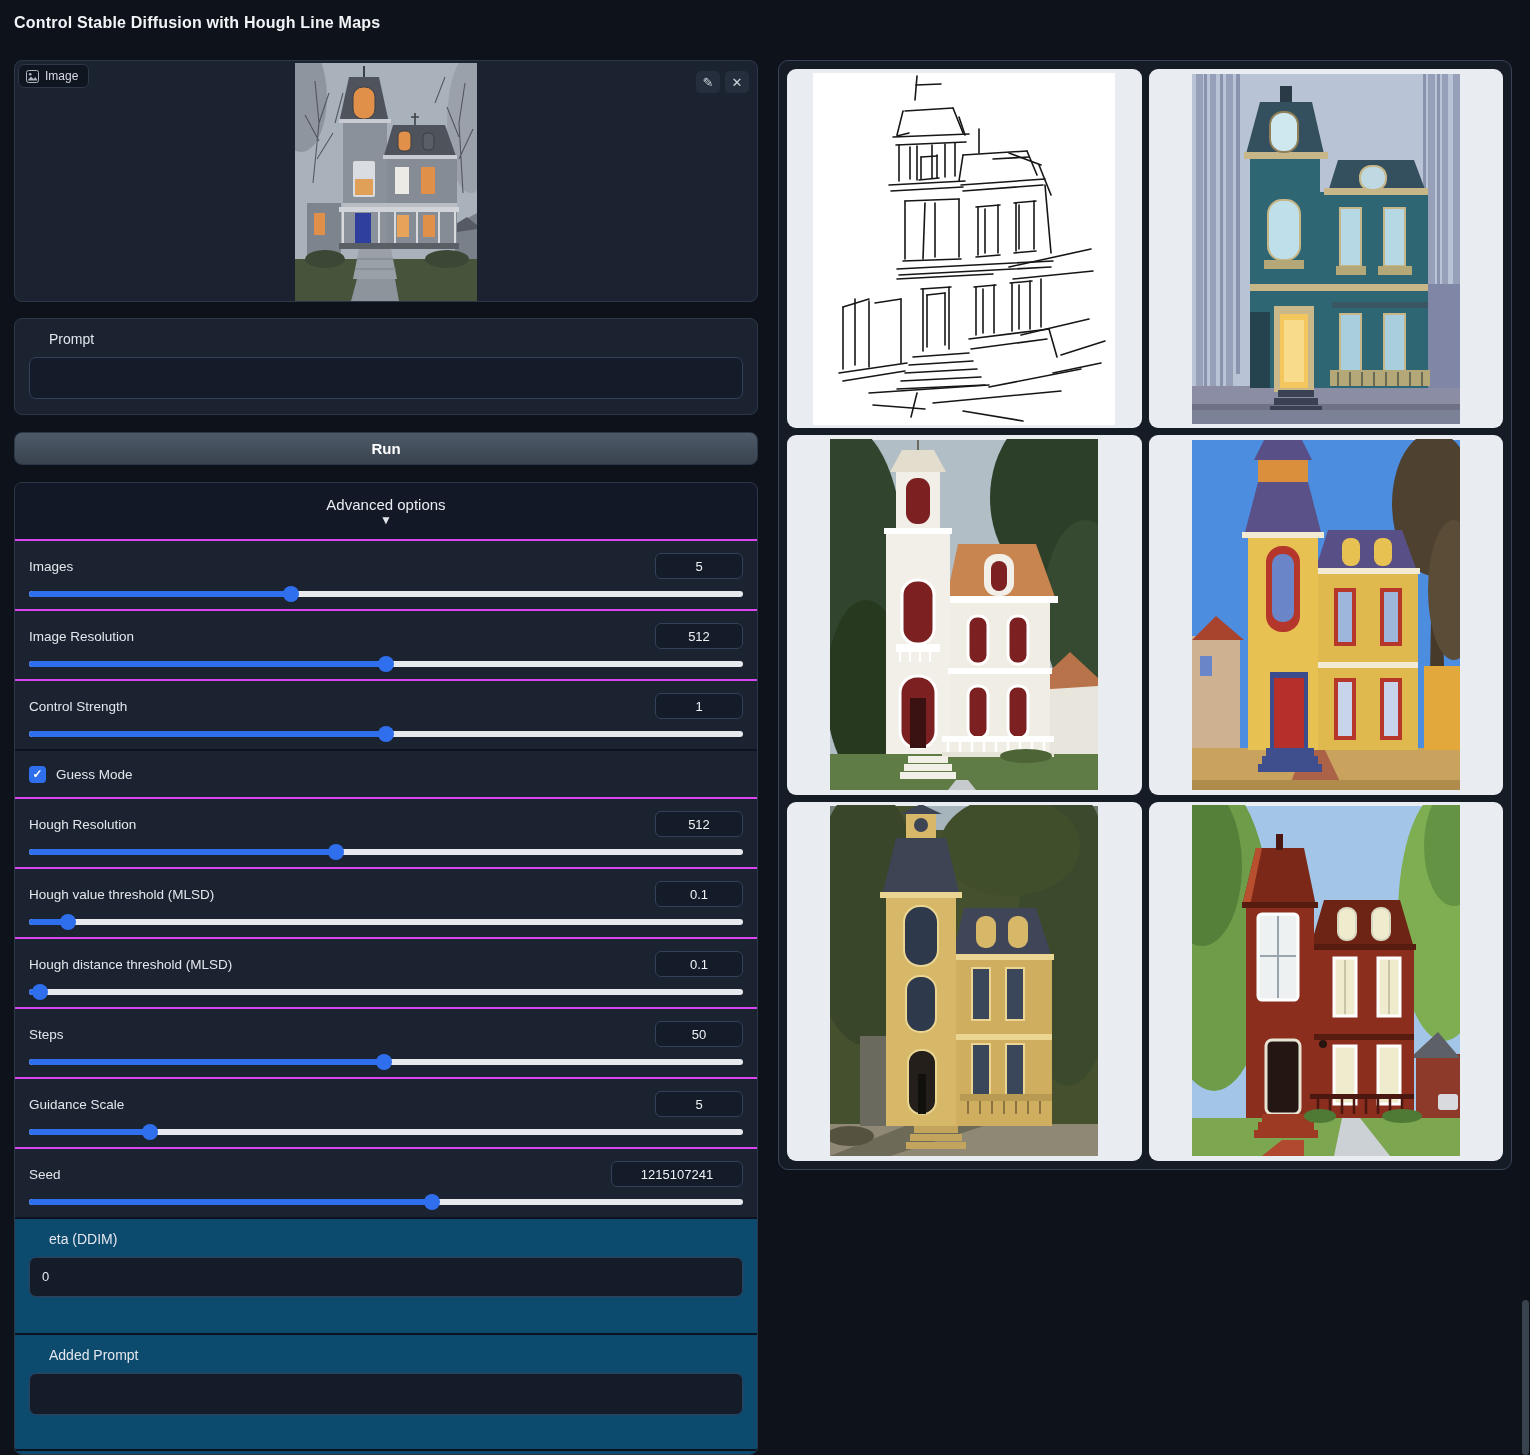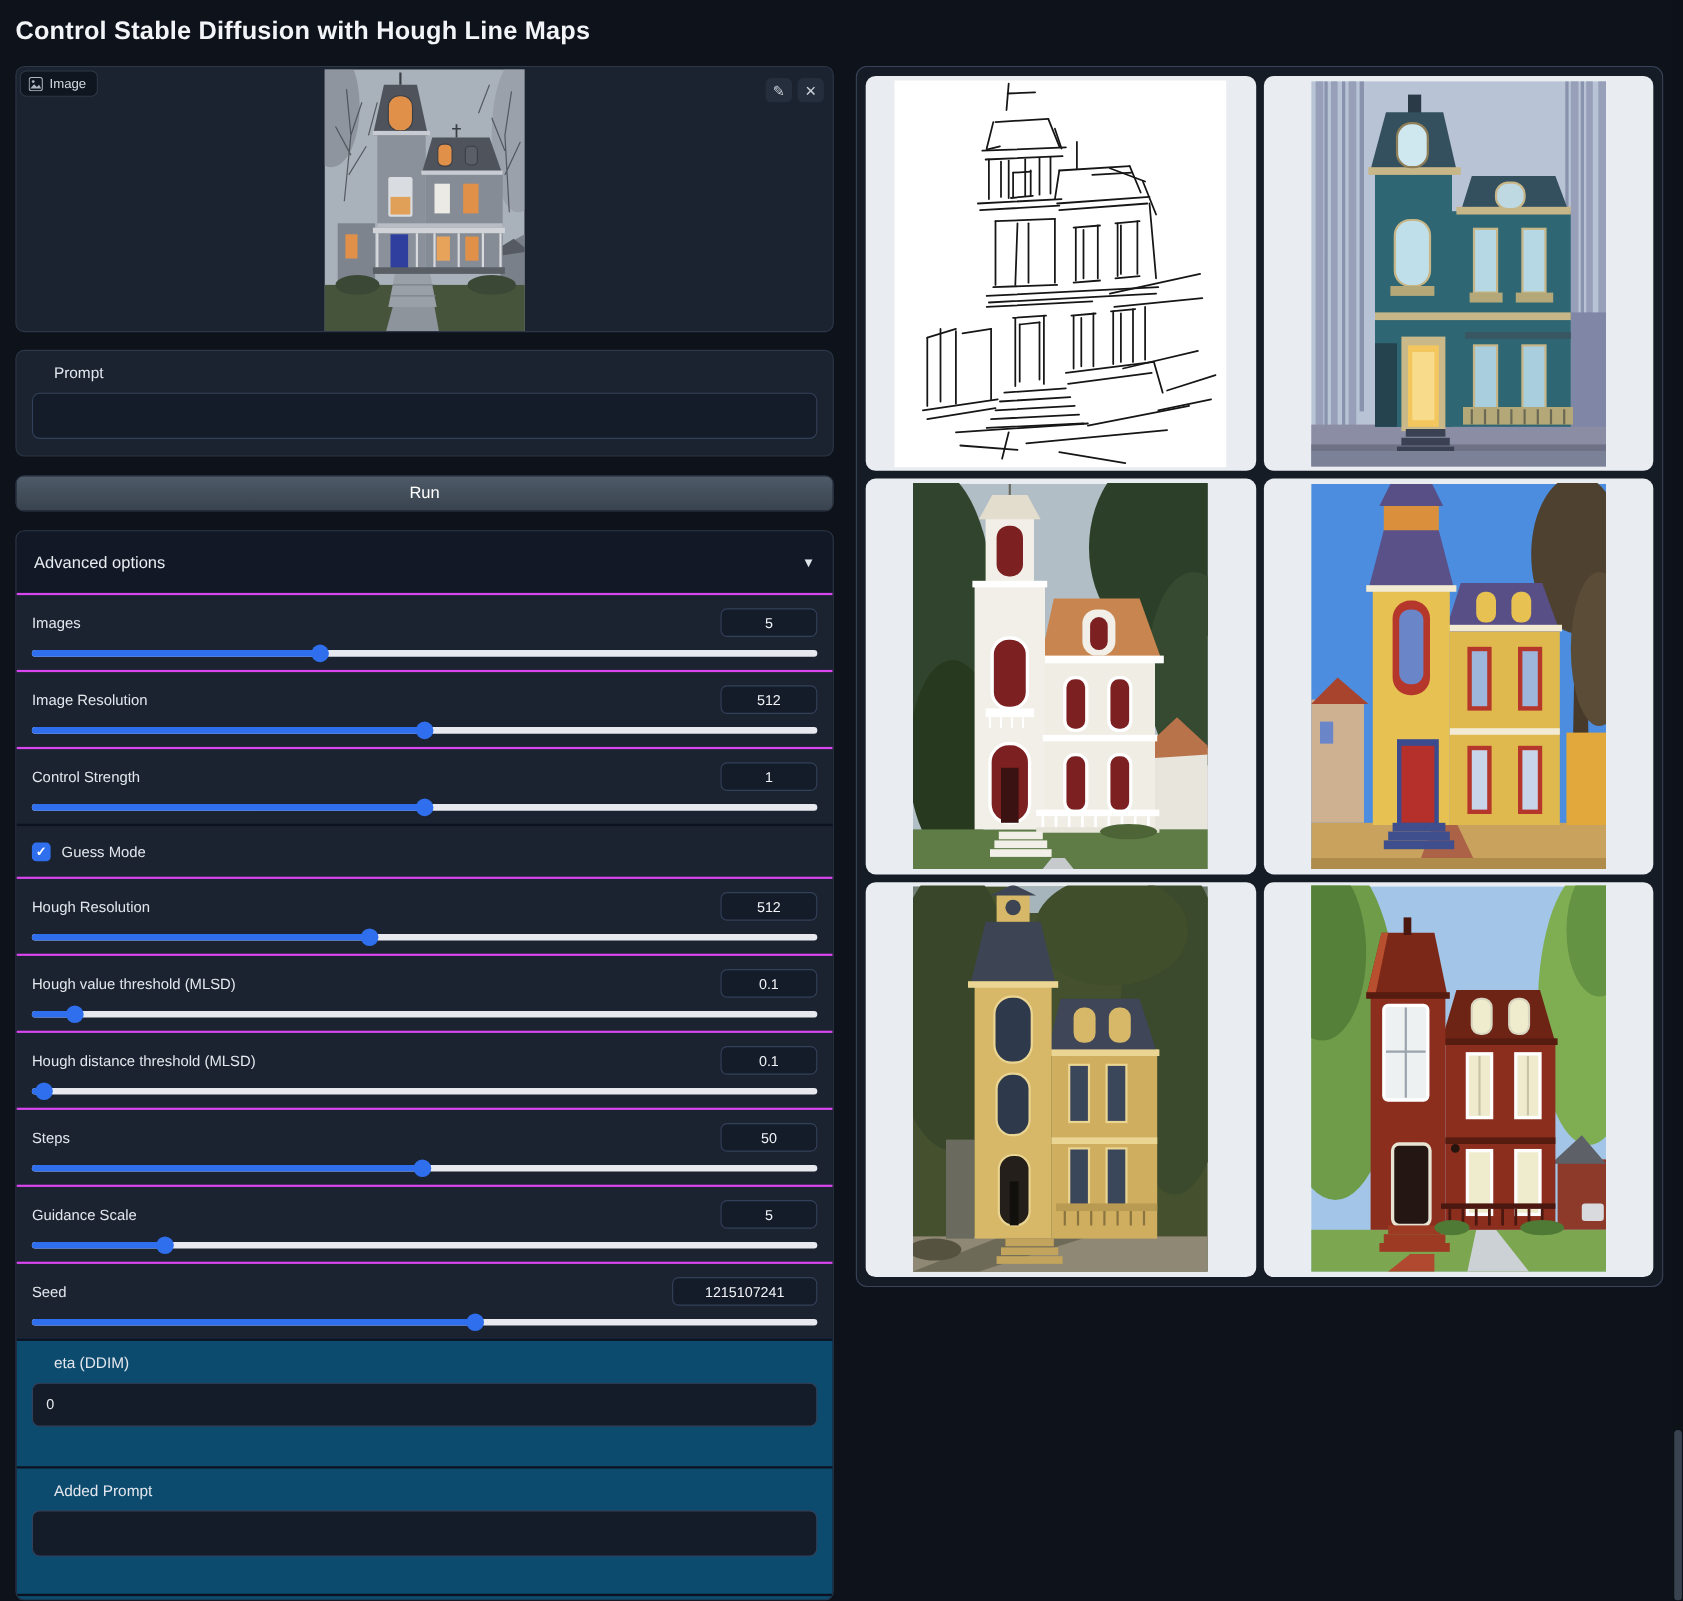--- a/index.html
+++ b/index.html
@@ -6,21 +6,21 @@
   html,body { width:1530px; height:1455px; }
   body {
     position:relative;
     background:#0e121b;
     font-family:"Liberation Sans", sans-serif;
     color:#e6e9ee;
     overflow:hidden;
   }
   .title {
     position:absolute; left:14px; top:14px;
-    font-size:23px; font-weight:700; color:#f2f4f7; letter-spacing:.2px;
+    font-size:16px; font-weight:700; color:#f2f4f7; letter-spacing:.2px;
   }
   .panel {
     position:absolute; background:#1b2330;
     border:1px solid #2c3747; border-radius:8px;
   }
   
   #image-panel { left:14px; top:60px; width:744px; height:242px; }
   .img-tab {
     position:absolute; left:3px; top:3px; height:24px; padding:0 10px 0 7px;
     background:#10161f; border:1px solid #2c3747; border-radius:6px;
@@ -47,28 +47,28 @@
     margin-top:10px; width:100%; height:42px;
     background:#141c29; border:1px solid #33405a; border-radius:7px;
     font-size:13px; color:#e6e9ee; padding:10px 12px; resize:none;
     font-family:"Liberation Sans", sans-serif;
   }
   
   #run-btn {
     position:absolute; left:14px; top:432px; width:744px; height:33px;
     border-radius:8px; border:1px solid #2c3747;
     background:linear-gradient(#4e5a68,#39434f);
-    color:#ffffff; font-size:15px; font-weight:400;
+    color:#ffffff; font-size:15px; font-weight:700;
     display:flex; align-items:center; justify-content:center; cursor:pointer;
   }
   
   #advanced { left:14px; top:482px; width:744px; height:973px; background:#121826; overflow:hidden; }
   .acc-header {
-    height:56px; padding:0 16px; display:flex; align-items:center; justify-content:space-between;
-    font-size:15px; color:#e8ebf0; cursor:pointer;
+    height:56px; padding:0 16px; display:flex; align-items:center; justify-content:center;
+    font-size:15px; color:#e8ebf0; cursor:pointer;flex-direction:column;
   }
   .acc-arrow { font-size:12px; color:#dfe3ea; }
   .row {
     background:#1b2330; border-top:2px solid #d946ef; padding:12px 14px 0 14px; height:70px;
   }
   .srow-top { display:flex; align-items:center; justify-content:space-between; }
   .slabel { font-size:13.5px; color:#e3e7ed; }
   .snum {
     min-width:88px; height:26px; padding:0 10px;
     background:#141c29; border:1px solid #33405a; border-radius:6px;

